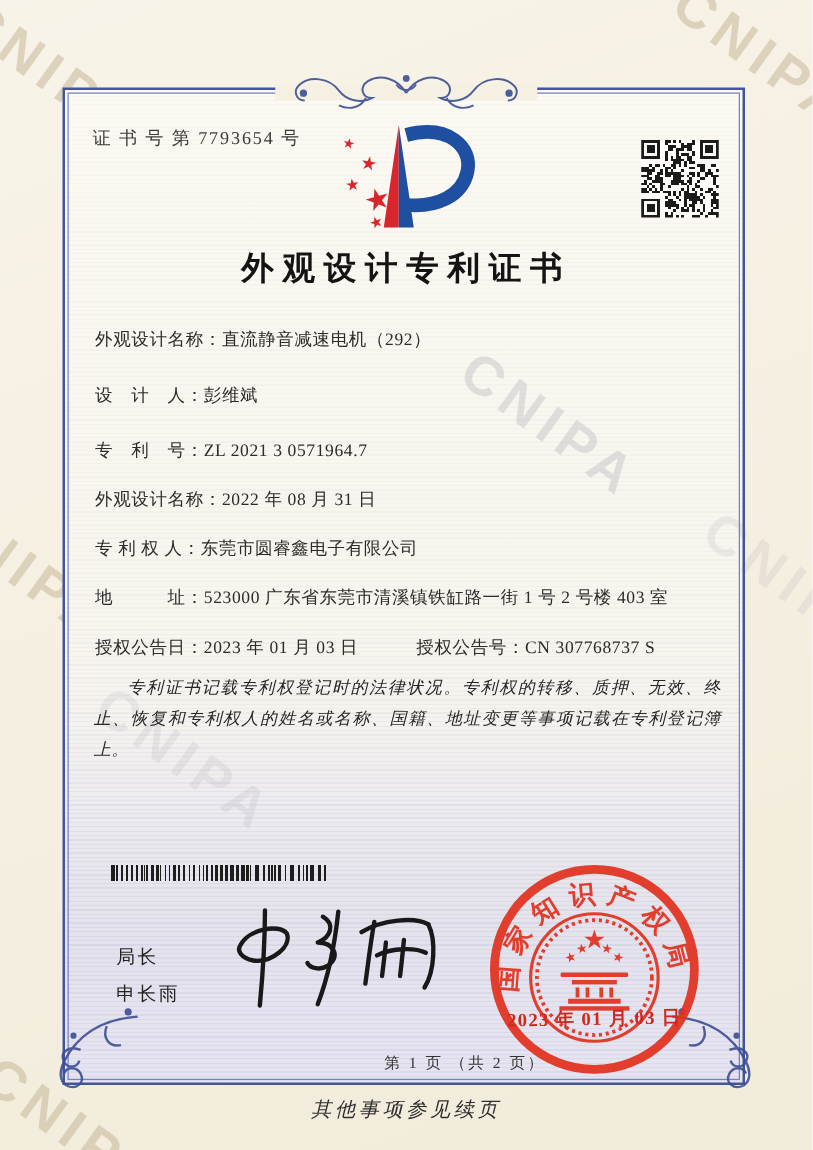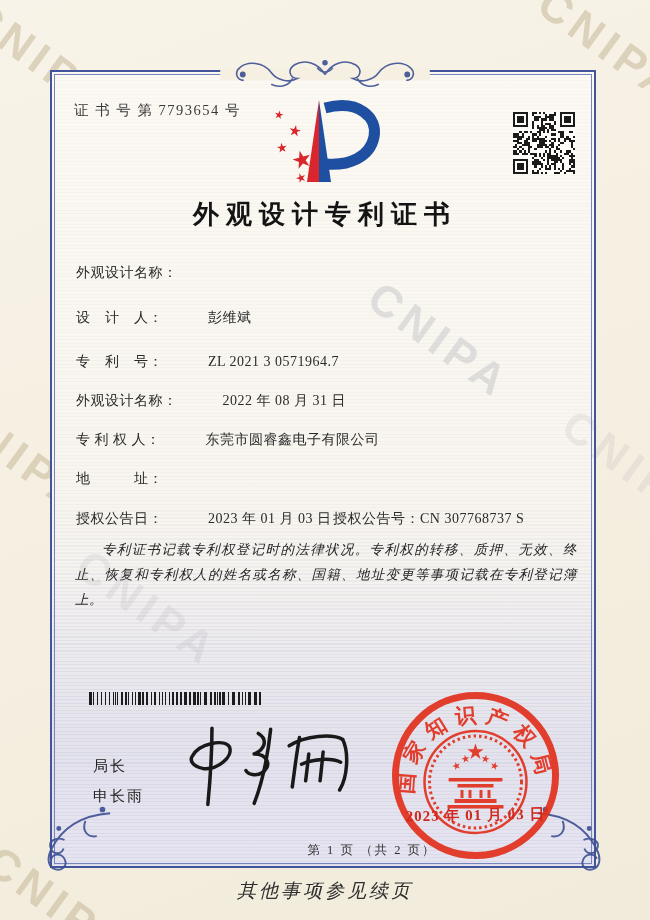--- a/index.html
+++ b/index.html
@@ -29,42 +29,42 @@
   .frame{left:50px;top:70px;width:546px;height:798px;border:2px solid #42549b;box-sizing:border-box;}
   .frame-inner{left:54px;top:74px;width:538px;height:790px;border:1px solid #7684bd;box-sizing:border-box;}
   
   .cert-no{left:74px;top:101px;font-size:14.5px;letter-spacing:1.5px;color:#3a3a3a;}
   .logo{left:255px;top:94px;width:145px;height:100px;}
   .qr{left:513px;top:112px;width:62px;height:62px;}
   .title{left:0;top:197px;width:650px;text-align:center;font-size:26px;font-weight:bold;
          letter-spacing:7px;color:#141414;}
   
   .field-row{position:absolute;left:76px;width:505px;display:flex;font-size:14px;color:#2b2b2b;
-             letter-spacing:0.5px;line-height:19px;gap:45px;}
+             letter-spacing:0.5px;line-height:19px;}
   .flabel{flex:0 0 auto;white-space:pre;}
   .fvalue{white-space:pre-wrap;}
   .grant2{position:absolute;left:257px;top:0;display:flex;}
   
   .body-block{left:75px;top:537px;width:502px;}
   .body-block p{margin:0;font-size:13.5px;line-height:25px;text-indent:2em;
     font-style:italic;letter-spacing:0.6px;text-align:justify;color:#262626;}
   
   .barcode{left:88px;top:692px;width:175px;height:13px;}
   
   .sig-block{left:93px;top:751px;font-family:"Liberation Sans","DejaVu Sans",sans-serif;
     font-size:15px;line-height:30px;letter-spacing:2px;color:#222;}
   .sig-svg{left:178px;top:722px;width:175px;height:100px;}
   
   .seal{left:388px;top:688px;width:175px;height:175px;}
   .seal-date{left:383px;top:806px;width:185px;text-align:center;color:#cf281c;font-weight:bold;
     font-size:15px;letter-spacing:1px;transform:rotate(-1deg);}
   
   .page-ind{left:50px;top:842px;width:644px;text-align:center;font-size:12.5px;
     letter-spacing:2px;color:#333;}
-  .cont-note{left:0;top:878px;width:650px;text-align:center;font-size:19px;font-style:italic;
+  .cont-note{left:0;top:878px;width:650px;text-align:center;font-size:16px;font-style:italic;
     letter-spacing:3px;color:#2e2e2e;}
   
   .top-ornament{left:212px;top:51px;width:226px;height:47px;}
   .corner{width:76px;height:76px;}
   .corner-l{left:36px;top:800px;}
   .corner-r{left:536px;top:800px;transform:scaleX(-1);}
 </style>
 </head>
 <body>
 
@@ -433,39 +433,41 @@
       <rect x="21" y="28" width="1" height="1"></rect>
       <rect x="24" y="28" width="1" height="1"></rect>
       <rect x="28" y="28" width="1" height="1"></rect>
     </g>
 </svg>
 
 <div class="abs title">外观设计专利证书</div>
 
 <div class="field-row" style="top:263px">
   <span class="flabel">外观设计名称：</span>
+  <span class="fvalue">直流静音减速电机（292）</span>
 </div>
 <div class="field-row" style="top:308px">
   <span class="flabel">设　计　人：</span>
   <span class="fvalue">彭维斌</span>
 </div>
 <div class="field-row" style="top:352px">
   <span class="flabel">专　利　号：</span>
   <span class="fvalue">ZL 2021 3 0571964.7</span>
 </div>
 <div class="field-row" style="top:391px">
   <span class="flabel">外观设计名称：</span>
   <span class="fvalue">2022 年 08 月 31 日</span>
 </div>
 <div class="field-row" style="top:430px">
   <span class="flabel">专 利 权 人：</span>
   <span class="fvalue">东莞市圆睿鑫电子有限公司</span>
 </div>
 <div class="field-row" style="top:469px">
   <span class="flabel">地　　　址：</span>
+  <span class="fvalue">523000 广东省东莞市清溪镇铁缸路一街 1 号 2 号楼 403 室</span>
 </div>
 <div class="field-row" style="top:509px">
   <span class="flabel">授权公告日：</span>
   <span class="fvalue">2023 年 01 月 03 日</span>
   <span class="grant2">
     <span class="flabel">授权公告号：</span>
     <span class="fvalue">CN 307768737 S</span>
   </span>
 </div>
 

